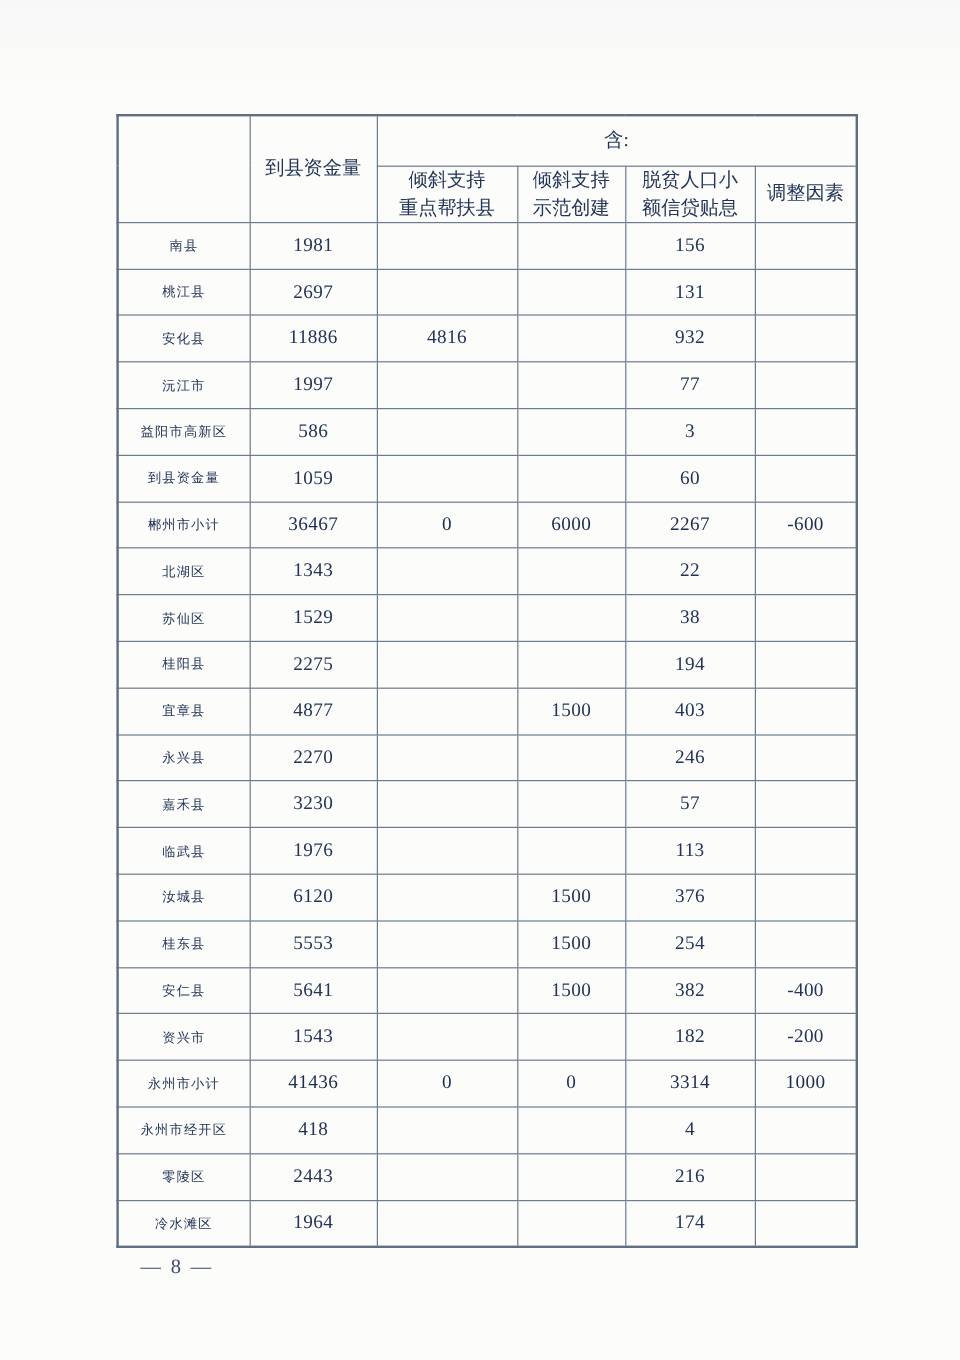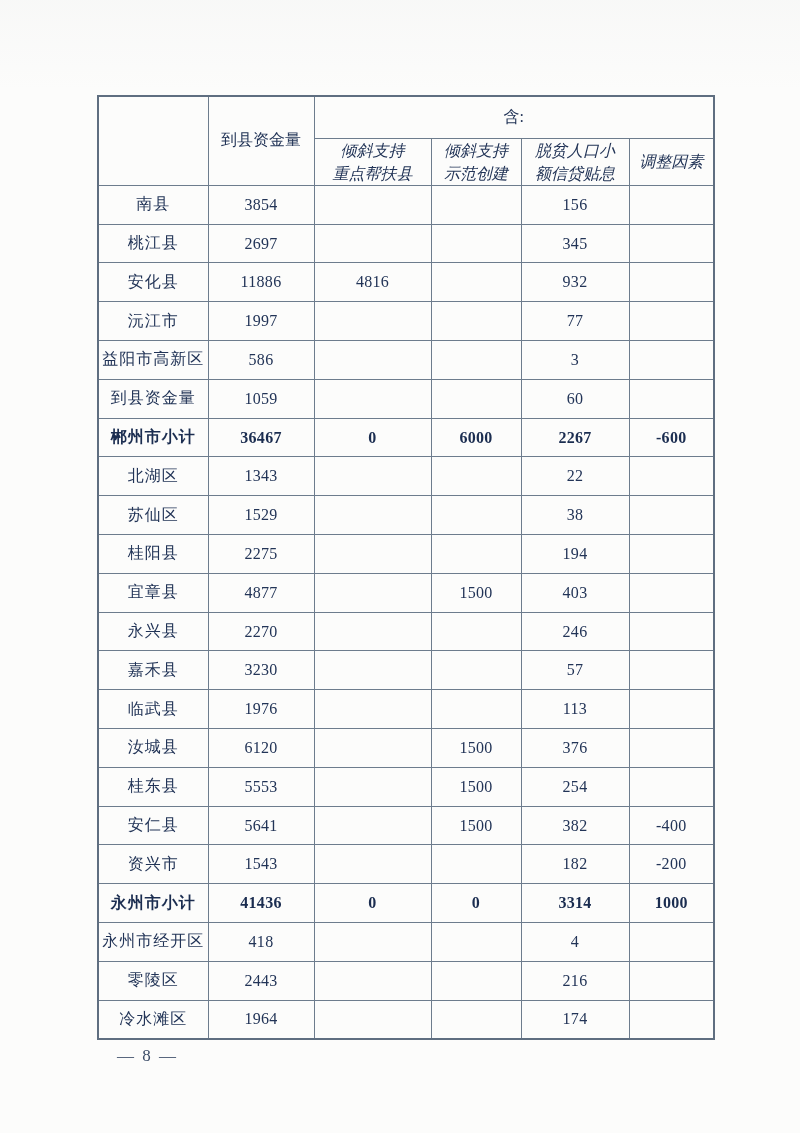--- a/index.html
+++ b/index.html
@@ -35,35 +35,35 @@
   table.alloc-table td {
     border: 1px solid #6d7c8d;
     text-align: center;
     vertical-align: middle;
     color: #223457;
     padding: 0;
     font-size: 16px;
     overflow: hidden;
   }
   tr.hrow1 { height: 42px; }
-  tr.hrow2 { height: 42px; font-style: italic; }
+  tr.hrow2 { height: 42px; }
   tbody tr { height: 38.8px; }
   td.group-cell {
     text-align: left;
     padding-left: 26px;
     font-size: 16px;
   }
   td.subcol {
     white-space: pre-line;
     font-size: 15px;
     line-height: 1.45;
   }
   tbody td { font-size: 15.5px; letter-spacing: 0.3px; }
-  tbody td.label-cell { font-size: 16px; letter-spacing: 1px; }
-  tr.bold td { font-weight: bold; color: #1b2d50; }
+  tbody td.label-cell { font-size: 11px; letter-spacing: 1px; }
+  tr.bold td { font-weight: normal; color: #1b2d50; }
   .page-number {
     position: absolute;
     left: 117px;
     top: 1046px;
     font-size: 17px;
     color: #3c4d68;
     letter-spacing: 2px;
   }
 </style>
 </head>
@@ -92,32 +92,32 @@
         <td class="subcol">倾斜支持
 示范创建</td>
         <td class="subcol">脱贫人口小
 额信贷贴息</td>
         <td class="subcol">调整因素</td>
       </tr>
     </thead>
     <tbody>
         <tr>
           <td class="label-cell">南县</td>
-          <td>3854</td>
+          <td>1981</td>
           <td></td>
           <td></td>
           <td>156</td>
           <td></td>
         </tr>
         <tr>
           <td class="label-cell">桃江县</td>
           <td>2697</td>
           <td></td>
           <td></td>
-          <td>345</td>
+          <td>131</td>
           <td></td>
         </tr>
         <tr>
           <td class="label-cell">安化县</td>
           <td>11886</td>
           <td>4816</td>
           <td></td>
           <td>932</td>
           <td></td>
         </tr>

